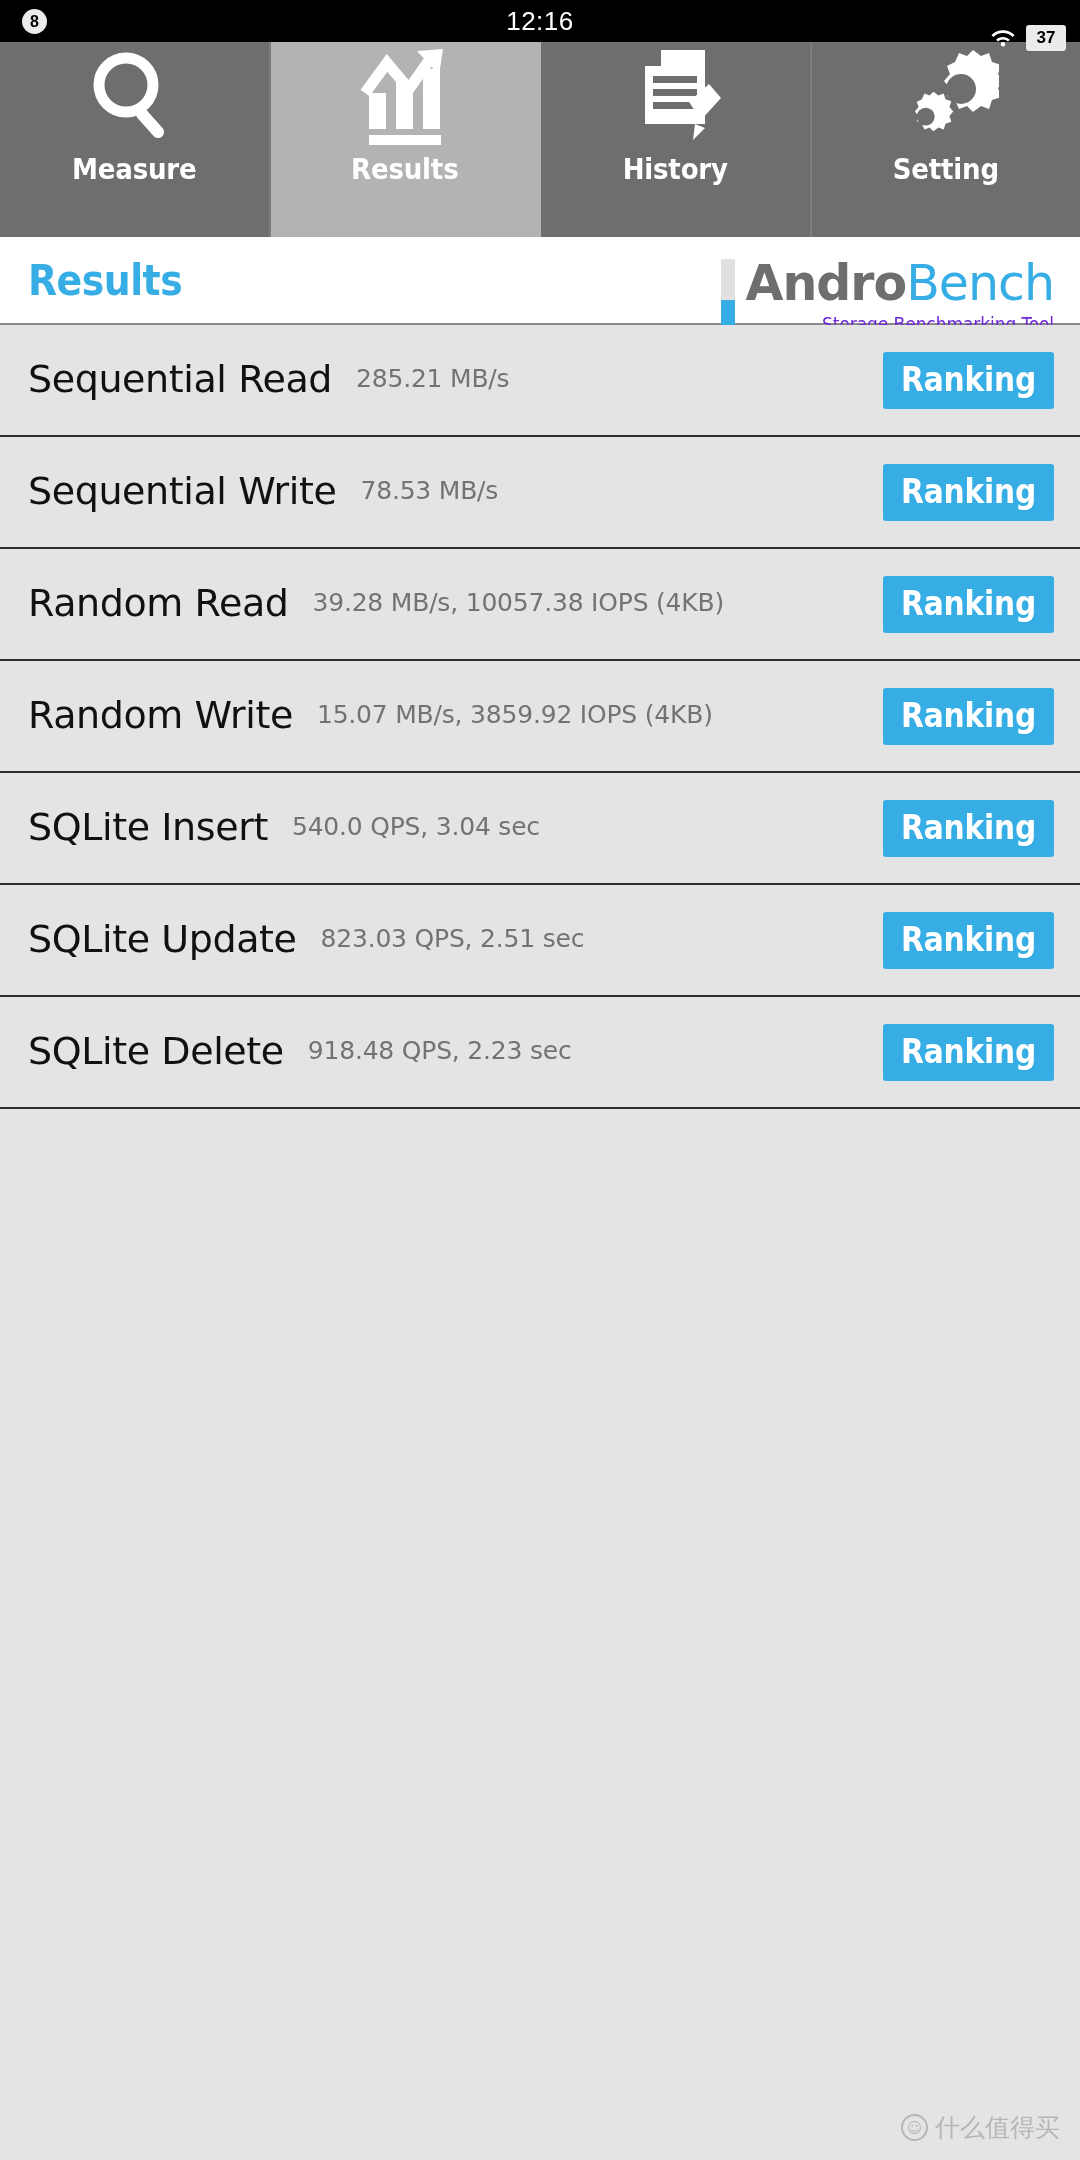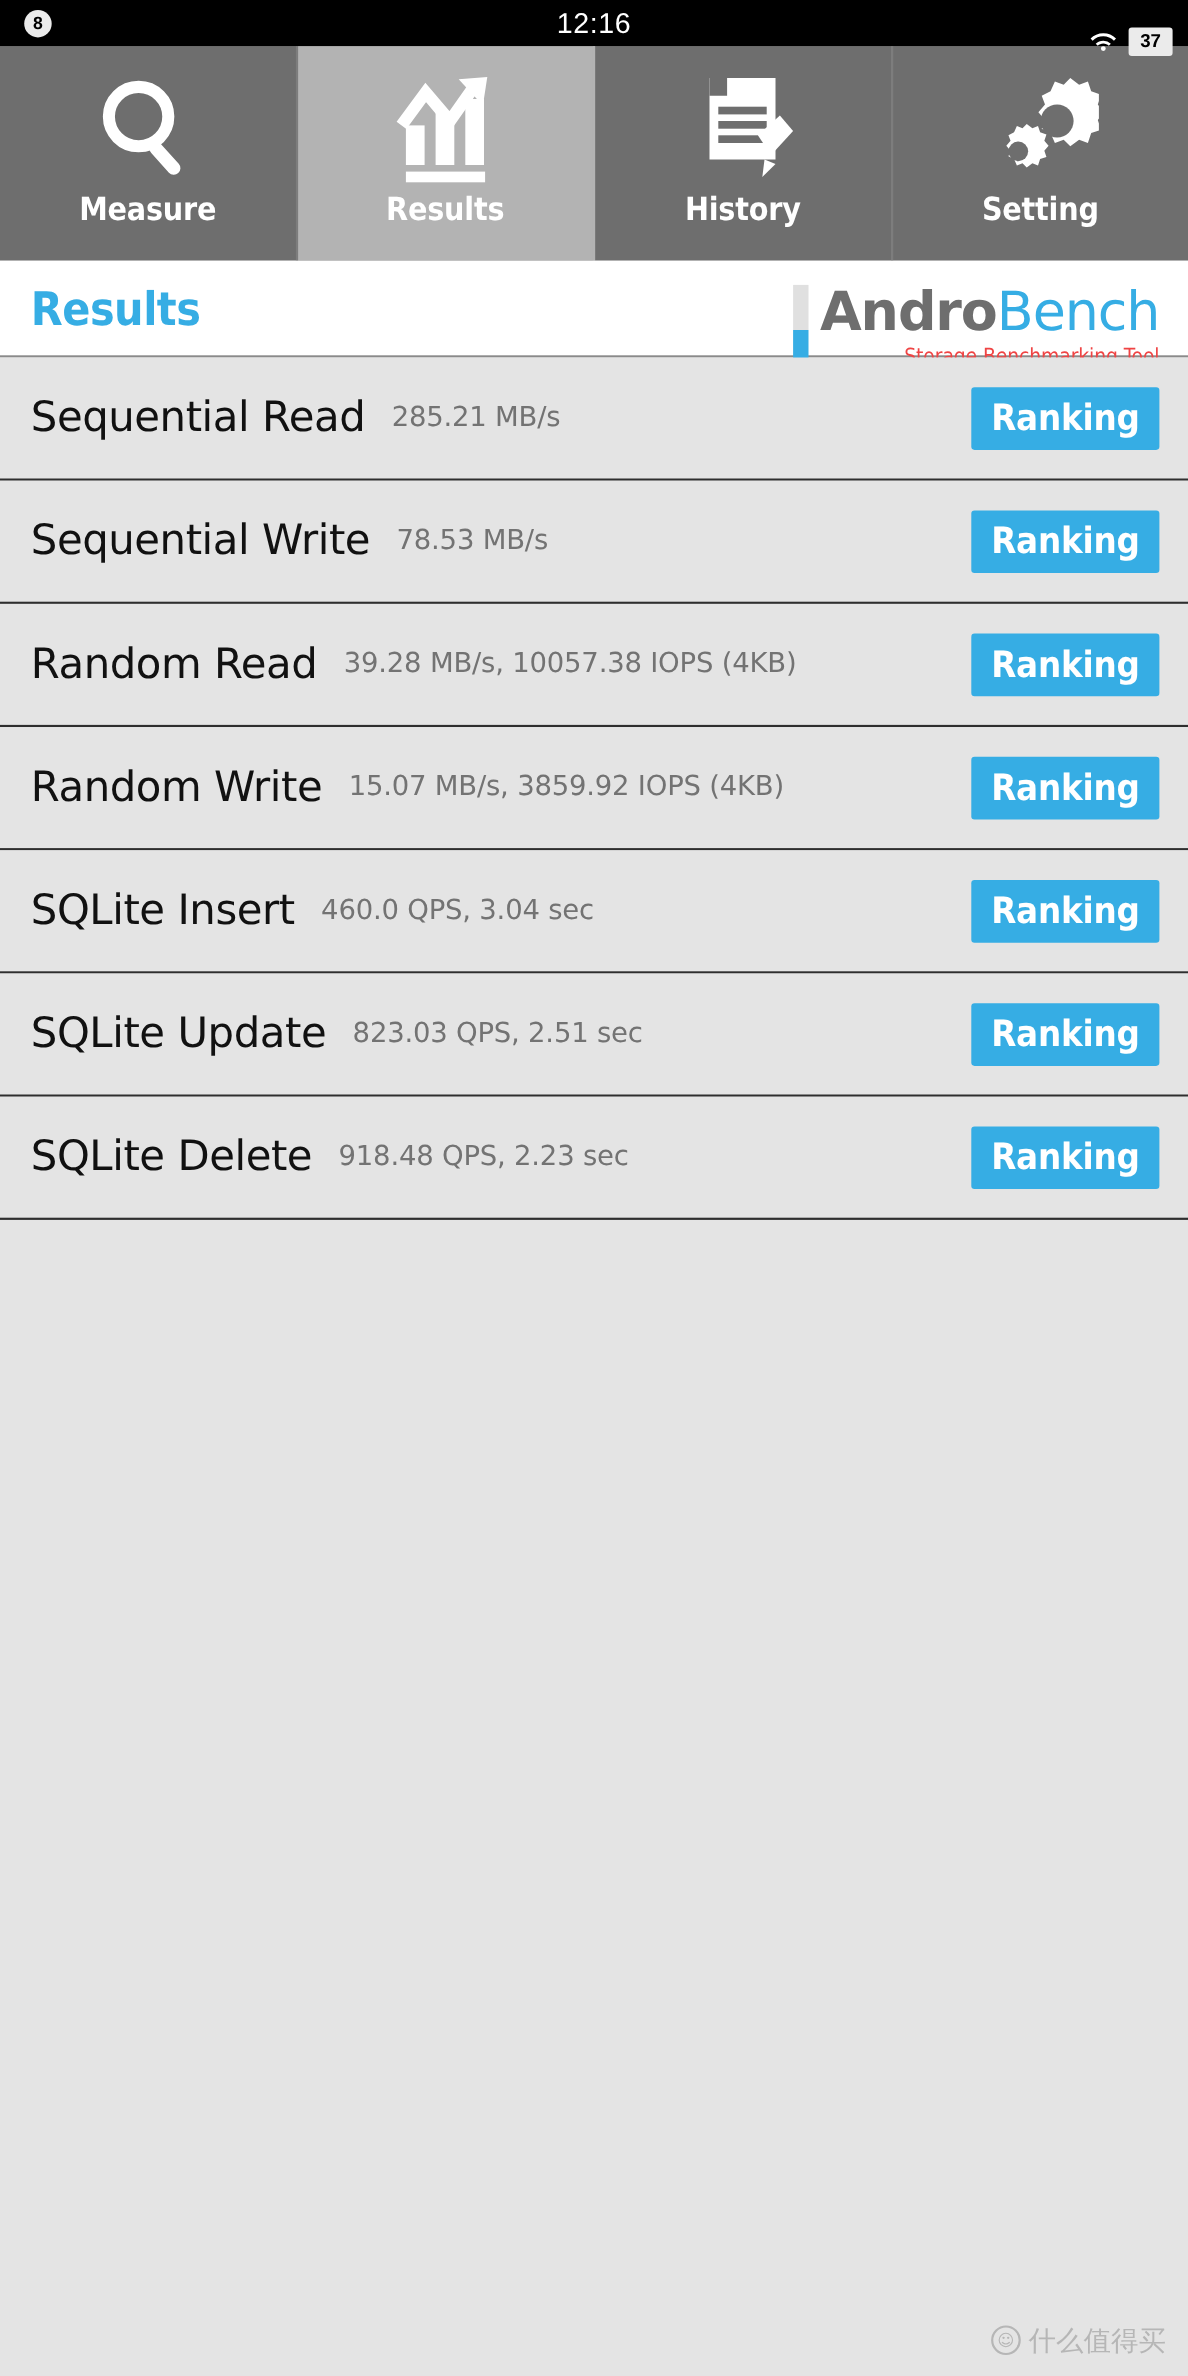--- a/index.html
+++ b/index.html
@@ -42,21 +42,21 @@
     padding:0 4px;
     font-family:"Liberation Sans", sans-serif;
   }
 
   
   #tab-bar { display:flex; height:195px; background:#6e6e6e; }
   .tab {
     flex:1 1 0; position:relative;
     display:flex; flex-direction:column;
     align-items:center; justify-content:flex-start;
-    padding-top:21px;
+    padding-top:0;
     border-right:2px solid #7d7d7d;
   }
   .tab:last-child { border-right:none; }
   .tab.selected { background:#b3b3b3; border-right-color:#b3b3b3; }
   .tab .tab-icon {
     height:108px; width:100%;
     display:flex; align-items:center; justify-content:center;
   }
   .tab .tab-icon svg { display:block; }
   .tab .tab-label {
@@ -89,21 +89,21 @@
   #brand-name { line-height:1; white-space:nowrap; }
   #brand-name .andro {
     color:#6e6e6e; font-size:49px; font-weight:700;
     font-family:"DejaVu Sans", sans-serif; letter-spacing:-1px;
   }
   #brand-name .bench {
     color:#36ade4; font-size:49px; font-weight:400;
     font-family:"DejaVu Sans", sans-serif; letter-spacing:-1px;
   }
   #brand-sub {
-    color:#ef4444; font-size:19px; margin-top:5px;
+    color:#6d28d9; font-size:19px; margin-top:5px;
     font-family:"DejaVu Sans Condensed","DejaVu Sans", sans-serif;
     letter-spacing:-.1px; white-space:nowrap;
   }
 
   
   #result-list { background:#e4e4e4; }
   .result-row {
     height:112px; position:relative;
     display:flex; align-items:center; justify-content:space-between;
     padding:0 26px 0 28px;
@@ -270,21 +270,21 @@
       <div class="row-texts">
         <div class="row-title">Random Write</div>
         <div class="row-sub">15.07 MB/s, 3859.92 IOPS (4KB)</div>
       </div>
       <button class="ranking-button">Ranking</button>
     </div>
 
     <div class="result-row">
       <div class="row-texts">
         <div class="row-title">SQLite Insert</div>
-        <div class="row-sub">460.0 QPS, 3.04 sec</div>
+        <div class="row-sub">540.0 QPS, 3.04 sec</div>
       </div>
       <button class="ranking-button">Ranking</button>
     </div>
 
     <div class="result-row">
       <div class="row-texts">
         <div class="row-title">SQLite Update</div>
         <div class="row-sub">823.03 QPS, 2.51 sec</div>
       </div>
       <button class="ranking-button">Ranking</button>

